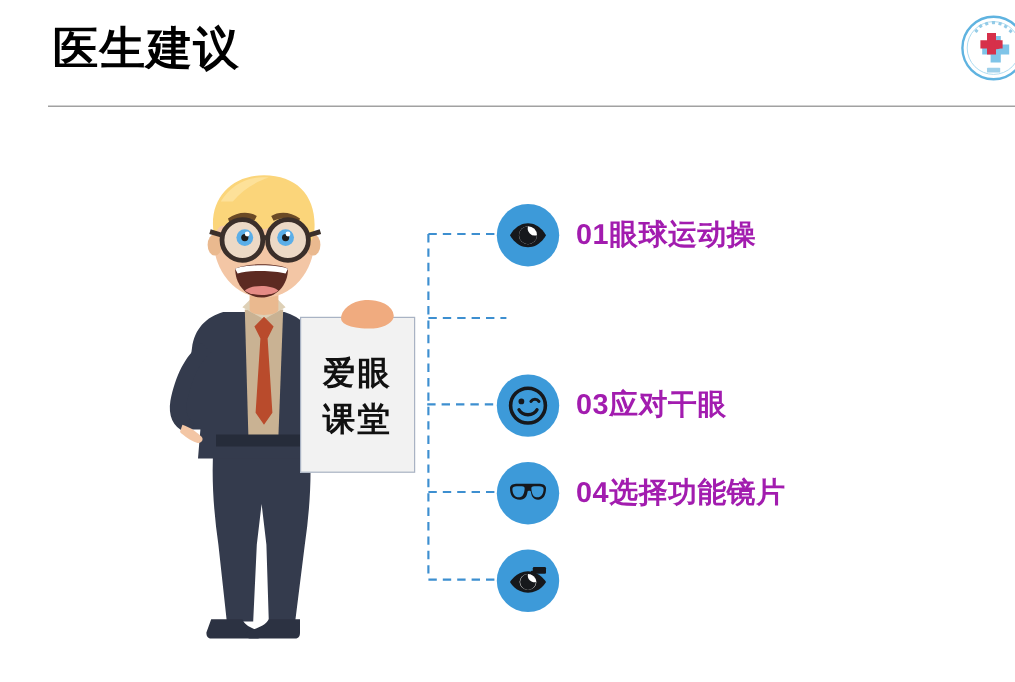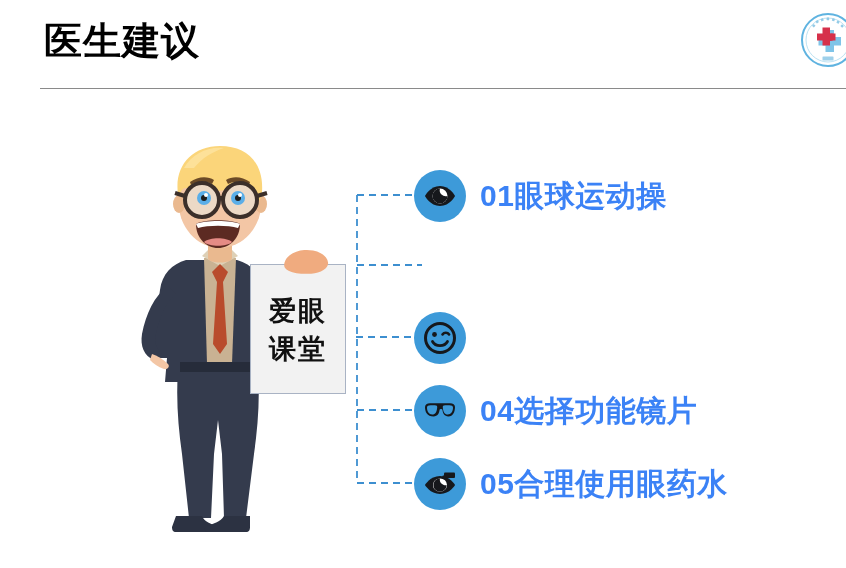--- a/index.html
+++ b/index.html
@@ -107,23 +107,23 @@
     flex: 0 0 auto;
     width: 52px; height: 52px;
     border-radius: 50%;
     background: #3d9ad9;
     display: flex;
     align-items: center;
     justify-content: center;
   }
   .item-label {
     margin-left: 14px;
-    font-size: 30px;
+    font-size: 24px;
     font-weight: 700;
-    color: #3b82f6;
+    color: #a21caf;
     white-space: nowrap;
     letter-spacing: 0.5px;
     line-height: 1;
   }
 </style>
 </head>
 <body>
 
 <div id="slide">
 
@@ -246,20 +246,21 @@
 
     <div class="item" style="top:150px">
       <span class="item-icon">
         <svg width="34" height="34" viewBox="0 0 34 34">
           <circle cx="17" cy="17" r="14.5" fill="none" stroke="#16181c" stroke-width="3"></circle>
           <circle cx="11.5" cy="13.5" r="2.4" fill="#16181c"></circle>
           <path d="M19.5 13.5 c1.6 -2.4 5 -2.4 6.6 0" stroke="#16181c" stroke-width="2.6" fill="none" stroke-linecap="round"></path>
           <path d="M9.5 20.5 c3 5.5 12 5.5 15 0" stroke="#16181c" stroke-width="2.8" fill="none" stroke-linecap="round"></path>
         </svg>
       </span>
+      <span class="item-label">03应对干眼</span>
     </div>
 
     <div class="item" style="top:223px">
       <span class="item-icon">
         <svg width="36" height="36" viewBox="0 0 36 36">
           <path d="M3 14 c0 -2.4 2 -3.6 5 -3.8 h20 c3 0.2 5 1.4 5 3.8 c0 5 -2 9.4 -6.6 9.4 c-4 0 -5.6 -3 -6 -6.6 c-0.2 -1.2 -2.6 -1.2 -2.8 0 c-0.4 3.6 -2 6.6 -6 6.6 C5 23.4 3 19 3 14 Z" fill="#16181c"></path>
           <path d="M5 14.4 c0 -1.4 1.4 -2.2 3.6 -2.2 h4.2 c2 0 2.6 0.8 2.4 2.2 c-0.4 4.4 -1.8 7 -5 7 C7 21.4 5 18.4 5 14.4 Z" fill="#3d9ad9"></path>
           <path d="M20.8 14.4 c-0.2 -1.4 0.4 -2.2 2.4 -2.2 h4.2 c2.2 0 3.6 0.8 3.6 2.2 c0 4 -2 7 -5.2 7 C22.6 21.4 21.2 18.8 20.8 14.4 Z" fill="#3d9ad9"></path>
         </svg>
       </span>
@@ -269,17 +270,16 @@
     <div class="item" style="top:296px">
       <span class="item-icon">
         <svg width="36" height="36" viewBox="0 0 36 36">
           <path d="M18 10 C8 10 3 19 3 19 s5 9 15 9 s15 -9 15 -9 s-5 -9 -15 -9 Z" fill="#16181c"></path>
           <ellipse cx="18" cy="19" rx="7" ry="6.6" fill="#ffffff"></ellipse>
           <path d="M18 12.4 a6.6 6.6 0 1 0 6.6 6.6 a5.4 5.4 0 0 1 -6.6 -6.6 Z" fill="#16181c"></path>
           <rect x="22" y="6.5" width="11" height="5.6" rx="1" fill="#16181c"></rect>
           <rect x="20.4" y="9.6" width="4" height="3.4" rx="0.8" fill="#16181c"></rect>
         </svg>
       </span>
-      <span class="item-label">05合理使用眼药水</span>
     </div>
 
   </div>
 </div>
 
 </body></html>

